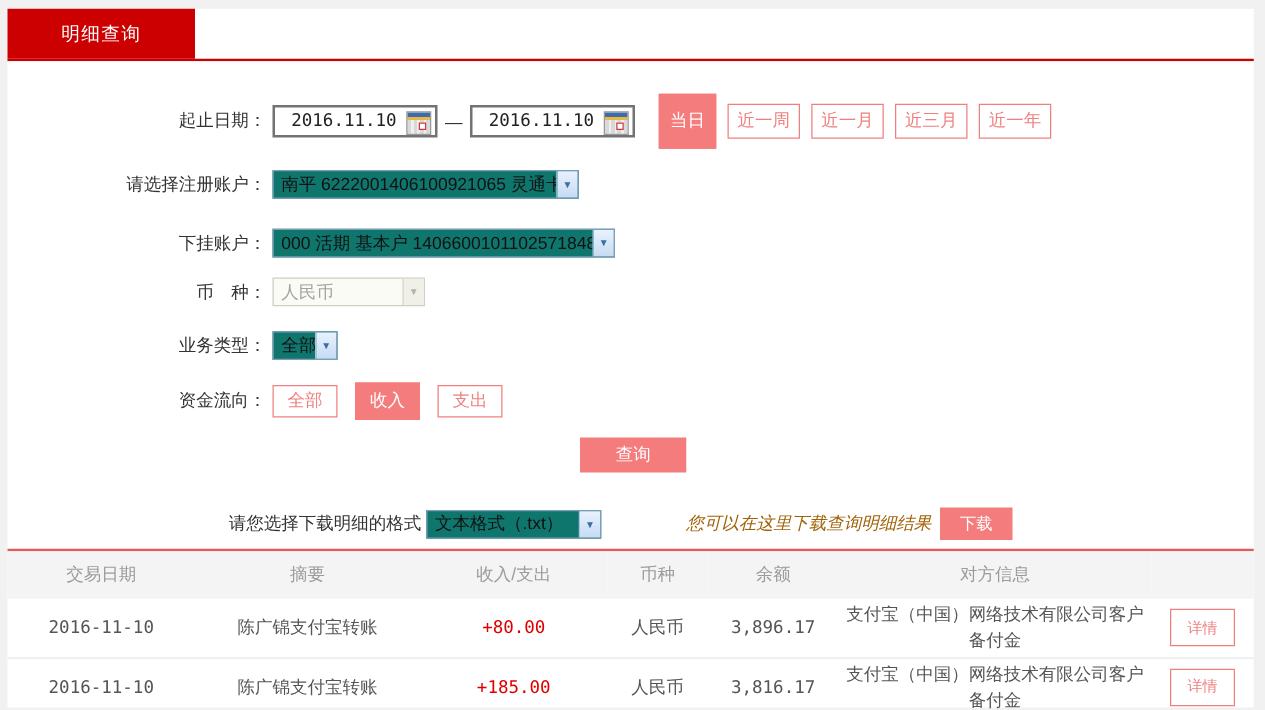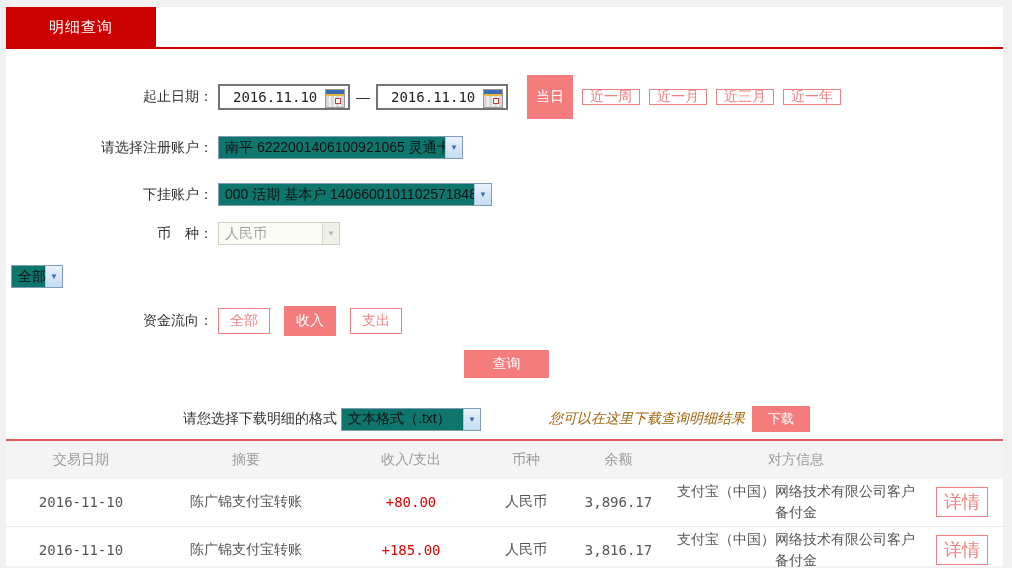--- a/index.html
+++ b/index.html
@@ -30,21 +30,21 @@
            linear-gradient(#3a6db0 0 4px, #e8b93e 4px 6px, transparent 6px),
            repeating-linear-gradient(to right, #d9d9d9 0 3px, #efefef 3px 5px),
            #efefef; }
   .cal::after { content:""; position:absolute; right:3px; bottom:3px; width:4px; height:4px;
                 border:1px solid #cc3b3b; background:#fff; }
   .dash { margin:0 6px; color:#333; font-size:14px; }
 
   
   .qbtns { display:flex; align-items:center; margin-left:10px; }
   .qbtn { border:1px solid #f08080; color:#f08080; background:#fff; font-size:14px;
-          height:16px; padding:0 7px; margin-left:9px; display:flex; align-items:center; cursor:pointer; }
+          height:28px; padding:0 7px; margin-left:9px; display:flex; align-items:center; cursor:pointer; }
   .qbtn.filled { background:#f47c7c; border-color:#f47c7c; color:#fff; height:44px; padding:0 8px; }
 
   
   .xpsel { height:23px; border:1px solid #7f9db9; background:#0f766e; display:flex; align-items:center;
            justify-content:space-between; font-size:14px; color:#111; cursor:pointer; }
   .xpsel .txt { padding:0 6px; white-space:nowrap; overflow:hidden; }
   .xpsel .arrow { width:17px; height:100%; flex-shrink:0; display:flex; align-items:center; justify-content:center;
                   background:linear-gradient(#e9f2fd,#c6dbf4); border-left:1px solid #a8c3e2;
                   color:#3a6ea5; font-size:8px; }
   .xpsel.disabled { border-color:#cfcfc4; color:#a3a3a3; background:#fbfbf6; cursor:default; }
@@ -72,21 +72,21 @@
   table { width:100%; border-collapse:collapse; table-layout:fixed; }
   col.c-date{width:150px} col.c-sum{width:180px} col.c-amt{width:150px} col.c-cur{width:80px}
   col.c-bal{width:105px} col.c-cp{width:250px} col.c-det{width:82px}
   thead td { background:#f4f4f4; color:#9b9b9b; font-size:14px; height:38px; text-align:center; }
   tbody td { height:47px; text-align:center; font-size:14px; color:#555; border-bottom:1px solid #e8e8e8;
              vertical-align:middle; }
   td.amt { color:#e00000; font-family:"DejaVu Sans Mono", monospace; }
   td.num, td.date { font-family:"DejaVu Sans Mono", monospace; }
   td.cp { line-height:21px; padding:2px 6px; }
   .detail-btn { width:52px; height:30px; background:#fff; border:1px solid #f08080; color:#f08080;
-                font-size:18px; cursor:pointer; font-family:"Liberation Sans", sans-serif; }
+                font-size:12px; cursor:pointer; font-family:"Liberation Sans", sans-serif; }
 </style>
 </head>
 <body>
 
 <div class="topbar">
   <div class="tab">明细查询</div>
 </div>
 <div class="redline"></div>
 
 <div class="card">
@@ -137,20 +137,21 @@
     <div class="flabel">币　种：</div>
     <div class="ctrl">
       <div class="xpsel disabled" style="width:122px">
         <span class="txt">人民币</span>
         <span class="arrow">▼</span>
       </div>
     </div>
   </div>
 
   <div class="frow" style="margin-top:20px">
+    <div class="flabel">业务类型：</div>
     <div class="ctrl">
       <div class="xpsel" style="width:52px">
         <span class="txt">全部</span>
         <span class="arrow">▼</span>
       </div>
     </div>
   </div>
 
   <div class="frow" style="margin-top:18px">
     <div class="flabel">资金流向：</div>

